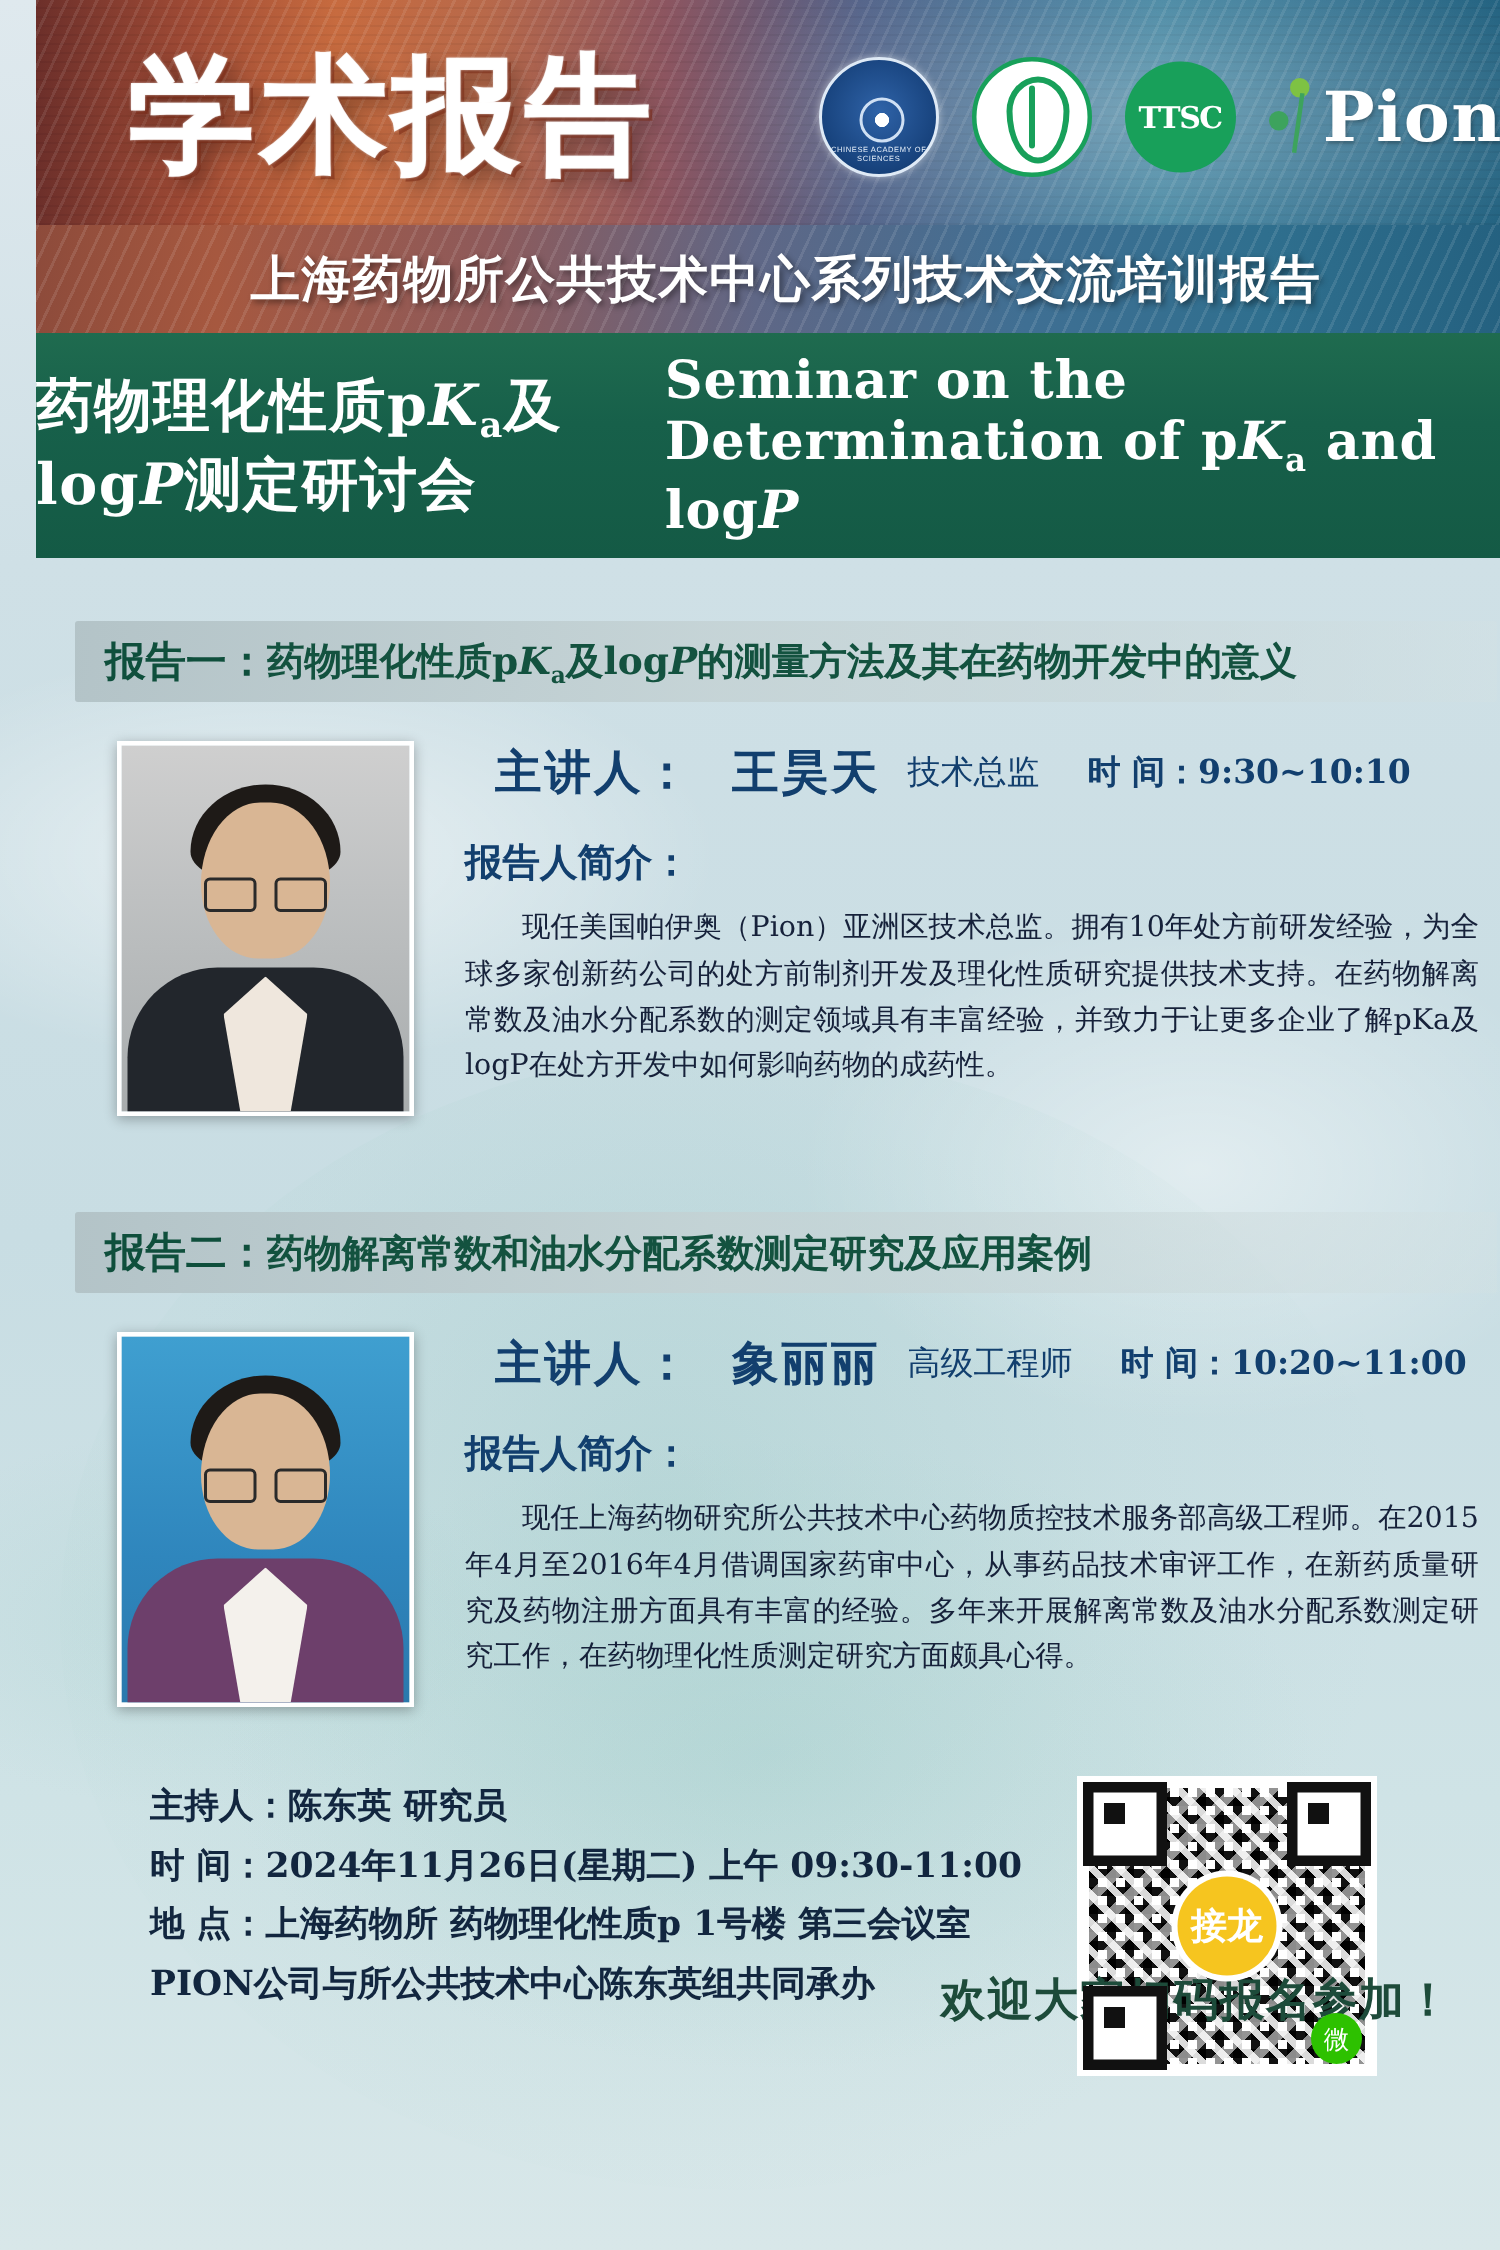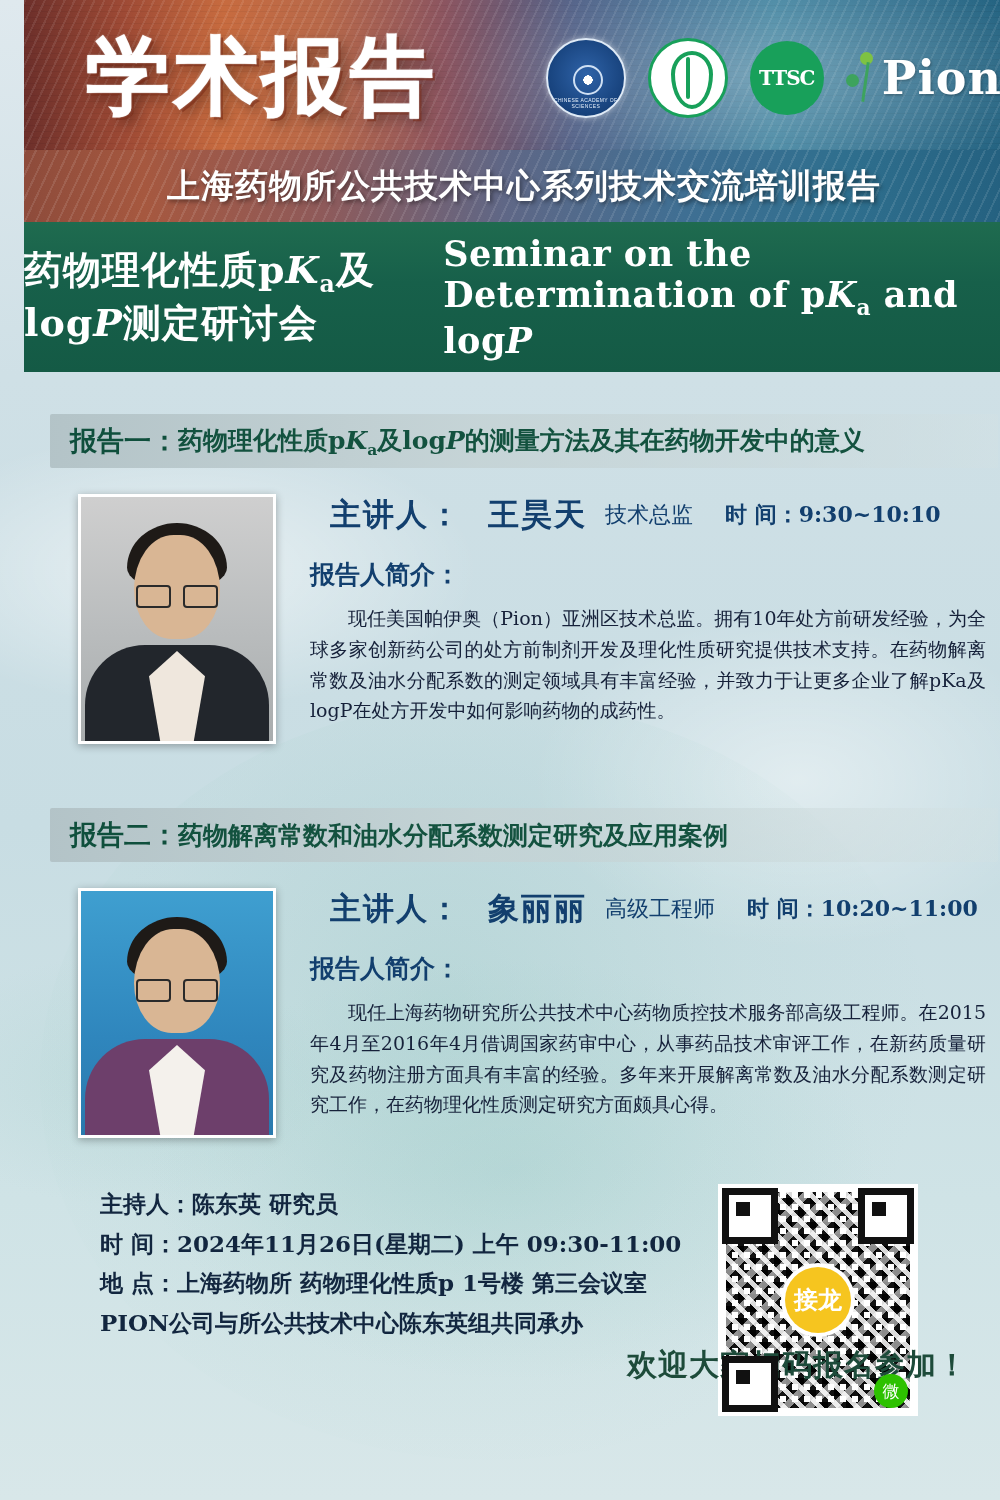--- a/index.html
+++ b/index.html
@@ -407,21 +407,21 @@
   .footer-lines {
     font-family: "DejaVu Serif", serif;
     font-size: 23px;
     font-weight: bold;
     color: #12263f;
     line-height: 1.72;
   }
   .footer-lines .row { white-space: nowrap; }
   .qr-wrap {
     width: 200px;
-    height: 232px;
+    height: 200px;
     background: #ffffff;
     padding: 8px;
     box-sizing: border-box;
     position: relative;
     margin-right: 76px;
   }
   .qr {
     width: 100%;
     height: 100%;
     position: relative;

